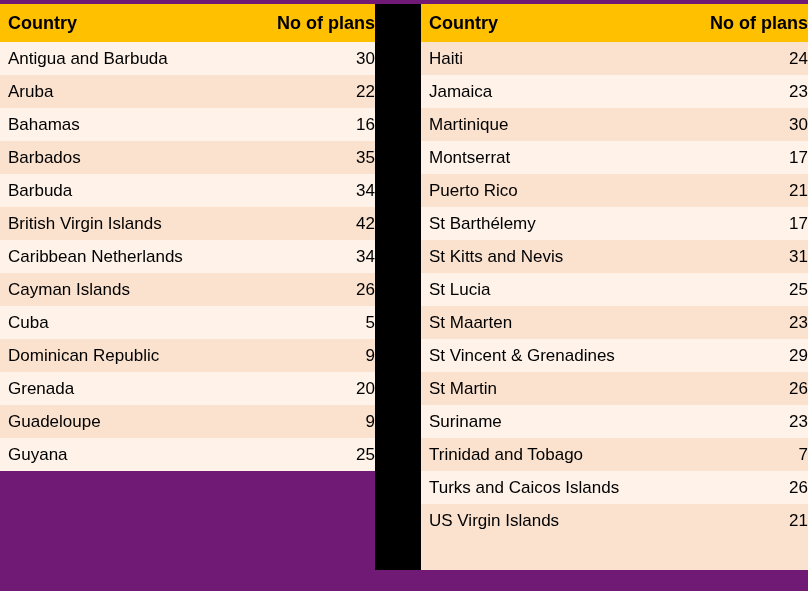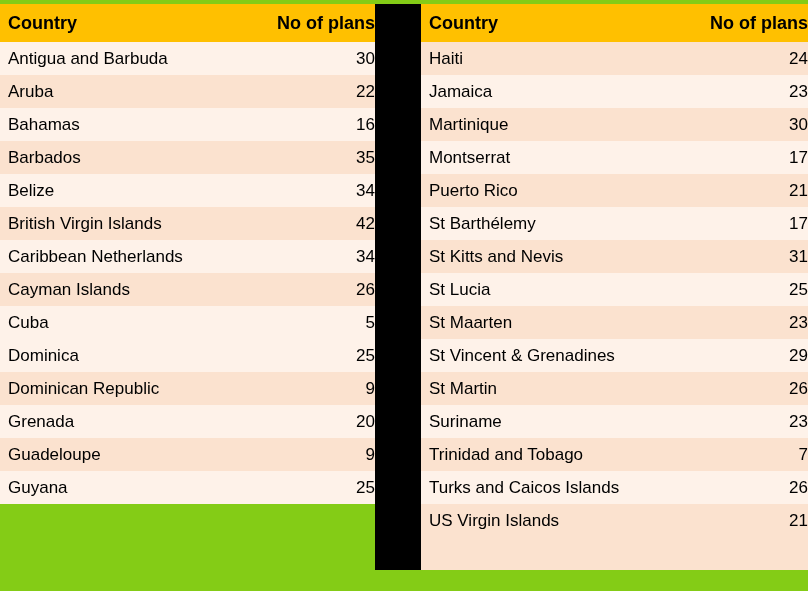--- a/index.html
+++ b/index.html
@@ -10,21 +10,21 @@
   body {
     width: 808px;
     height: 591px;
     font-family: "Liberation Sans", sans-serif;
     overflow: hidden;
   }
   .sheet {
     position: relative;
     width: 808px;
     height: 591px;
-    background: #84cc16;
+    background: #701a75;
     box-sizing: border-box;
   }
   .tables {
     position: absolute;
     top: 4px;
     left: 0px;
     width: 808px;
     display: flex;
     flex-direction: row;
     align-items: flex-start;
@@ -105,42 +105,38 @@
         </tr>
         <tr class="even">
           <td>Bahamas</td>
           <td class="num">16</td>
         </tr>
         <tr class="odd">
           <td>Barbados</td>
           <td class="num">35</td>
         </tr>
         <tr class="even">
-          <td>Belize</td>
+          <td>Barbuda</td>
           <td class="num">34</td>
         </tr>
         <tr class="odd">
           <td> British Virgin Islands</td>
           <td class="num">42</td>
         </tr>
         <tr class="even">
           <td>Caribbean Netherlands</td>
           <td class="num">34</td>
         </tr>
         <tr class="odd">
           <td>Cayman Islands</td>
           <td class="num">26</td>
         </tr>
         <tr class="even">
           <td>Cuba</td>
           <td class="num">5</td>
-        </tr>
-        <tr class="even">
-          <td>Dominica</td>
-          <td class="num">25</td>
         </tr>
         <tr class="odd">
           <td>Dominican Republic</td>
           <td class="num">9</td>
         </tr>
         <tr class="even">
           <td>Grenada</td>
           <td class="num">20</td>
         </tr>
         <tr class="odd">

